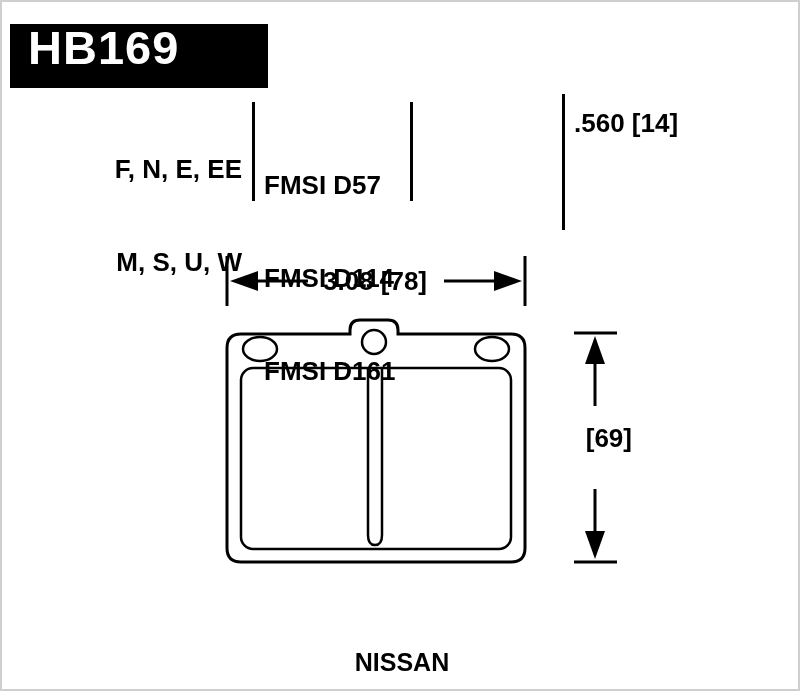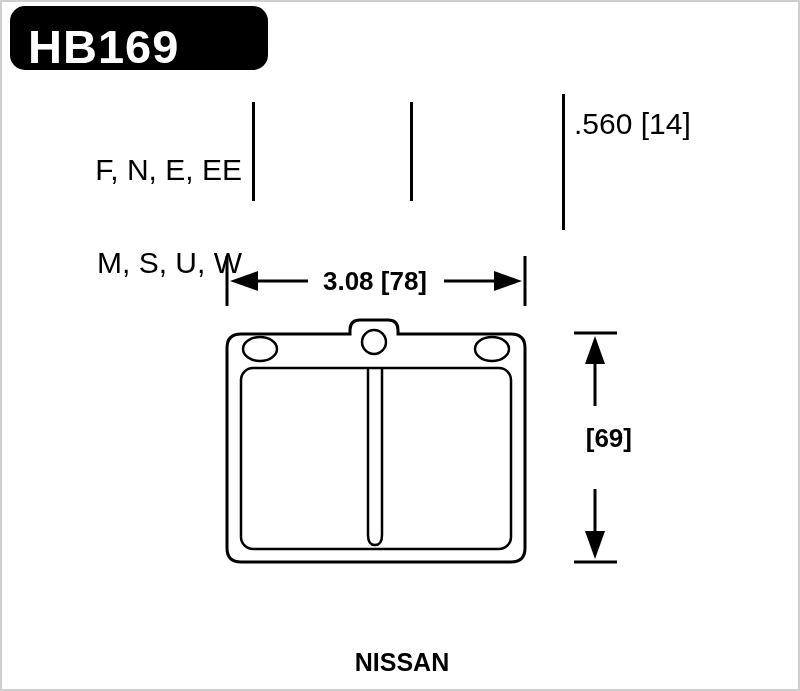--- a/index.html
+++ b/index.html
@@ -8,29 +8,29 @@
     width:800px;height:691px;
     background:#ffffff;
     border:2px solid #cfcfcf;
     box-sizing:border-box;
     font-family:"Liberation Sans", sans-serif;
     color:#000;
     overflow:hidden;
   }
   .abs{position:absolute;}
   .banner{
-    left:8px;top:4px;width:258px;height:64px;
+    left:8px;top:22px;width:258px;height:64px;
     background:#000000;
-    display:flex;align-items:flex-end;border-radius:15px;
+    display:flex;align-items:flex-start;
   }
   .banner-text{
     color:#ffffff;font-size:47px;font-weight:bold;
     padding-left:18px;letter-spacing:1px;line-height:1;
   }
-  .spec-text{font-size:30px;font-weight:normal;line-height:31px;white-space:pre;}
+  .spec-text{font-size:26px;font-weight:bold;line-height:31px;white-space:pre;}
   .compounds{left:60px;top:90px;width:180px;text-align:right;}
   .fmsi{left:262px;top:106px;width:200px;text-align:left;}
   .thickness{left:572px;top:106px;width:200px;text-align:left;}
   .vline{background:#000;width:3px;}
   .vline1{left:250px;top:100px;height:99px;}
   .vline2{left:408px;top:100px;height:99px;}
   .vline3{left:560px;top:92px;height:136px;}
   .dim-label{font-size:26px;font-weight:bold;text-align:center;}
   .width-dim{left:300px;top:264px;width:146px;}
   .height-dim-1{left:558px;top:409px;width:72px;}
@@ -90,20 +90,25 @@
     <span class="banner-text">HB169</span>
   </div>
 
   <div class="abs spec-text compounds">
     <div>F, N, E, EE</div>
     <div>M, S, U, W</div>
   </div>
 
   <div class="abs vline vline1"></div>
 
+  <div class="abs spec-text fmsi">
+    <div>FMSI D57</div>
+    <div>FMSI D114</div>
+    <div>FMSI D161</div>
+  </div>
 
   <div class="abs vline vline2"></div>
   <div class="abs vline vline3"></div>
 
   <div class="abs spec-text thickness">.560 [14]</div>
 
   <div class="abs dim-label width-dim">3.08 [78]</div>
   <div class="abs dim-label height-dim-2">[69]</div>
 
   <div class="abs brand">NISSAN</div>

